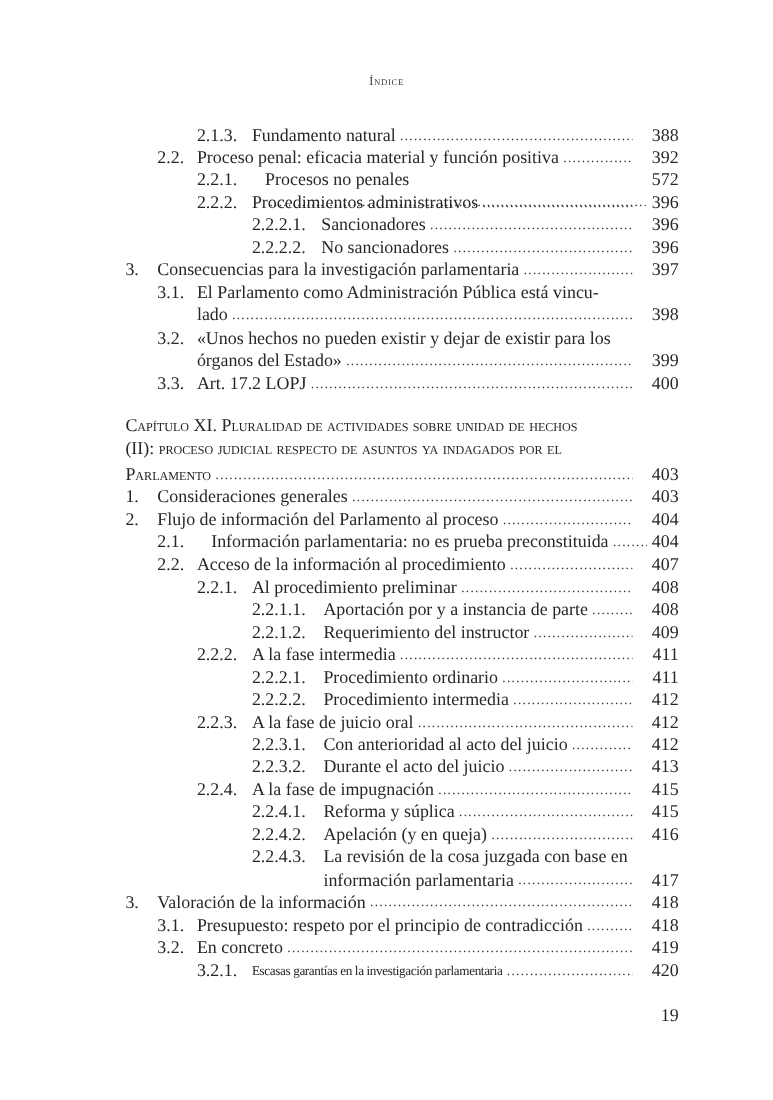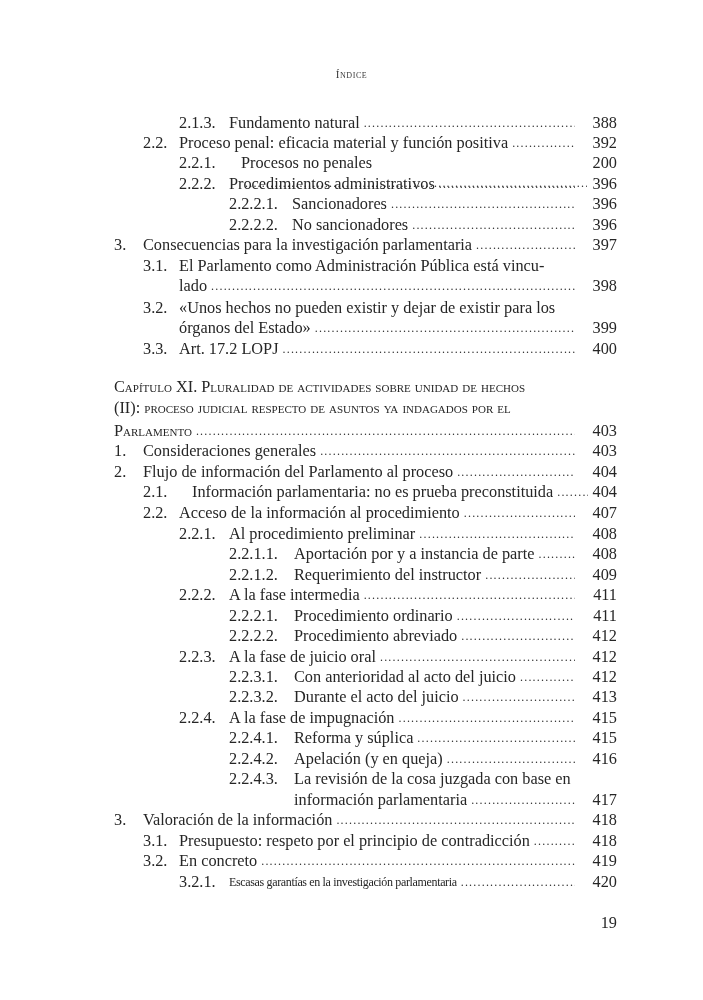--- a/index.html
+++ b/index.html
@@ -38,21 +38,21 @@
         <span class="dots">........................................................................................................................................................................................................</span>
       </span>
       <span class="pg">392</span>
     </div>
     <div class="row" style="top: 40px;">
       <span class="num" style="left: 179px;">2.2.1.</span>
       <span class="txt" style="left: 241px; width: 346px; flex-direction: column;">
         <span class="t">Procesos no penales</span>
         <span class="dots">........................................................................................................................................................................................................</span>
       </span>
-      <span class="pg">200</span>
+      <span class="pg">572</span>
     </div>
     <div class="row" style="top: 61px;">
       <span class="num" style="left: 179px;">2.2.2.</span>
       <span class="txt" style="left: 229px; width: 346px;">
         <span class="t">Procedimientos administrativos</span>
         <span class="dots">........................................................................................................................................................................................................</span>
       </span>
       <span class="pg">396</span>
     </div>
     <div class="row" style="top: 81px;">
@@ -198,21 +198,21 @@
       <span class="num" style="left: 229px;">2.2.2.1.</span>
       <span class="txt" style="left: 294px; width: 281px;">
         <span class="t">Procedimiento ordinario</span>
         <span class="dots">........................................................................................................................................................................................................</span>
       </span>
       <span class="pg">411</span>
     </div>
     <div class="row" style="top: 513px;">
       <span class="num" style="left: 229px;">2.2.2.2.</span>
       <span class="txt" style="left: 294px; width: 281px;">
-        <span class="t">Procedimiento abreviado</span>
+        <span class="t">Procedimiento intermedia</span>
         <span class="dots">........................................................................................................................................................................................................</span>
       </span>
       <span class="pg">412</span>
     </div>
     <div class="row" style="top: 534px;">
       <span class="num" style="left: 179px;">2.2.3.</span>
       <span class="txt" style="left: 229px; width: 346px;">
         <span class="t">A la fase de juicio oral</span>
         <span class="dots">........................................................................................................................................................................................................</span>
       </span>

